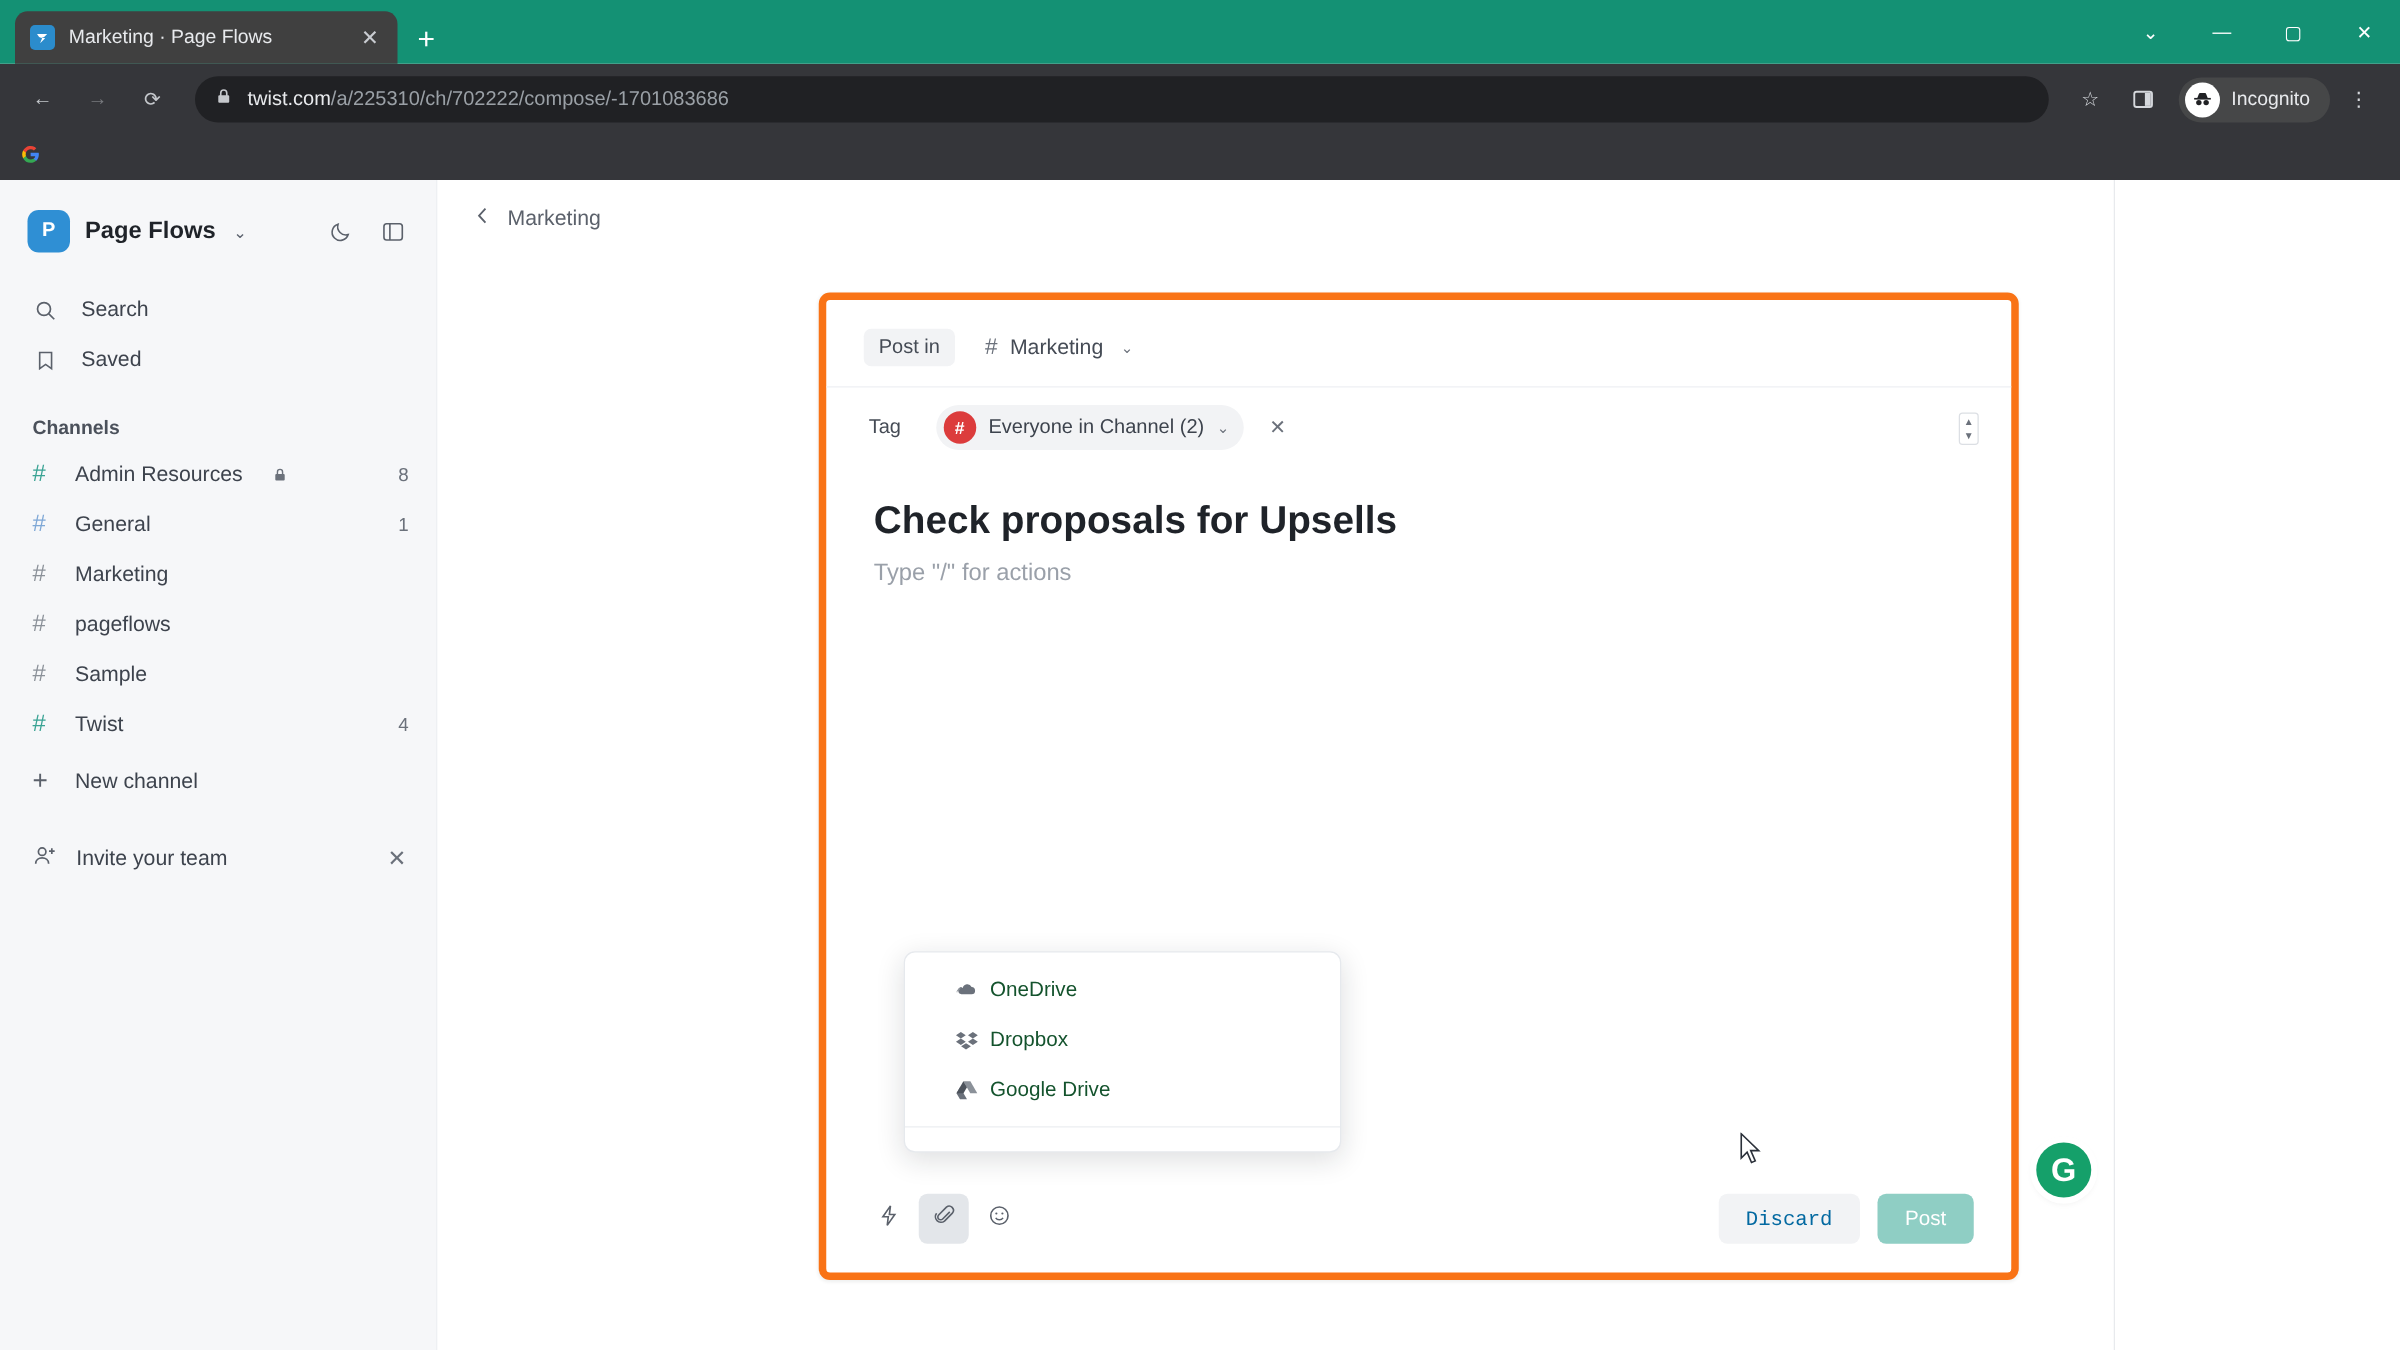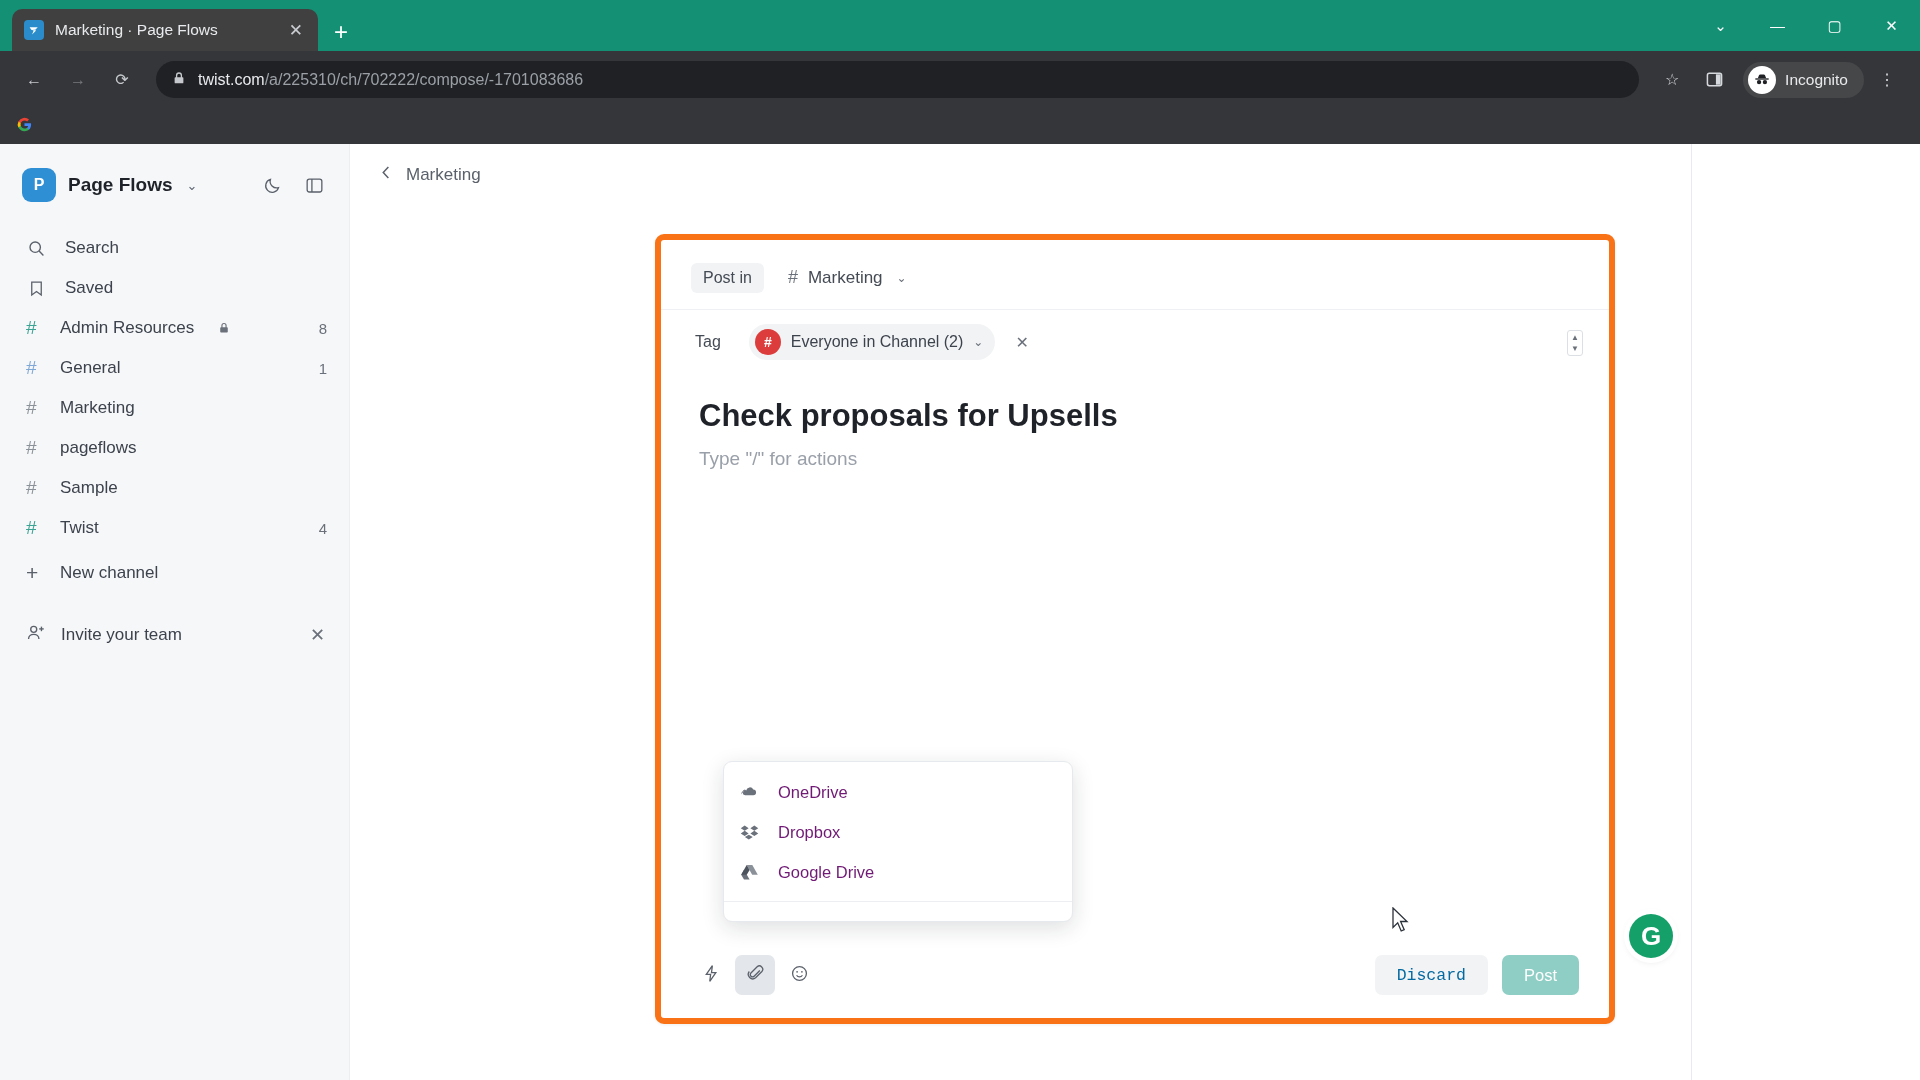--- a/index.html
+++ b/index.html
@@ -244,21 +244,21 @@
   
   .attach-menu {
     position: absolute; left: 62px; bottom: 96px;
     width: 350px; background: #ffffff;
     border: 1px solid #e6e9ed; border-radius: 9px;
     box-shadow: 0 6px 22px rgba(20,25,35,0.14);
     padding: 10px 0;
   }
   .attach-item {
     height: 40px; display: flex; align-items: center;
-    gap: 18px; padding: 0 14px; font-size: 16.5px; color: #701a75;
+    gap: 8px; padding: 0 38px; font-size: 16.5px; color: #14532d;
   }
   .attach-item .ico {
     width: 22px; height: 22px; flex: none;
     display: flex; align-items: center; justify-content: center;
   }
   .attach-sep { height: 1px; background: #eceef1; margin: 9px 0; }
 
   .cursor-arrow { position: absolute; left: 730px; bottom: 80px; }
 
   .grammarly {
@@ -378,20 +378,21 @@
         <span class="ico">
           <svg width="19" height="19" viewBox="0 0 22 22">
                 <path d="M5.5 3.5h11v15l-5.5-4-5.5 4z" fill="none" stroke="#5b616b" stroke-width="1.5"></path>
               </svg>
         </span>
         <span class="lbl">Saved</span>
         <span class="badge"></span>
       </div>
     </div>
 
+    <div class="section-title">Channels</div>
 
     <div class="ch-item">
       <span class="ch-hash" style="color:#3aa394">#</span>
       <span class="ch-name">Admin Resources</span>
       <span class="ch-lock">
         <svg width="14" height="14" viewBox="0 0 16 16">
               <path d="M5 7V5.2a3 3 0 016 0V7h.4a.9.9 0 01.9.9v4.3a.9.9 0 01-.9.9H4.6a.9.9 0 01-.9-.9V7.9A.9.9 0 014.6 7zm1.3 0h3.4V5.2a1.7 1.7 0 10-3.4 0z" fill="#6b717b"></path>
             </svg>
       </span>
       <span class="ch-spacer"></span>

